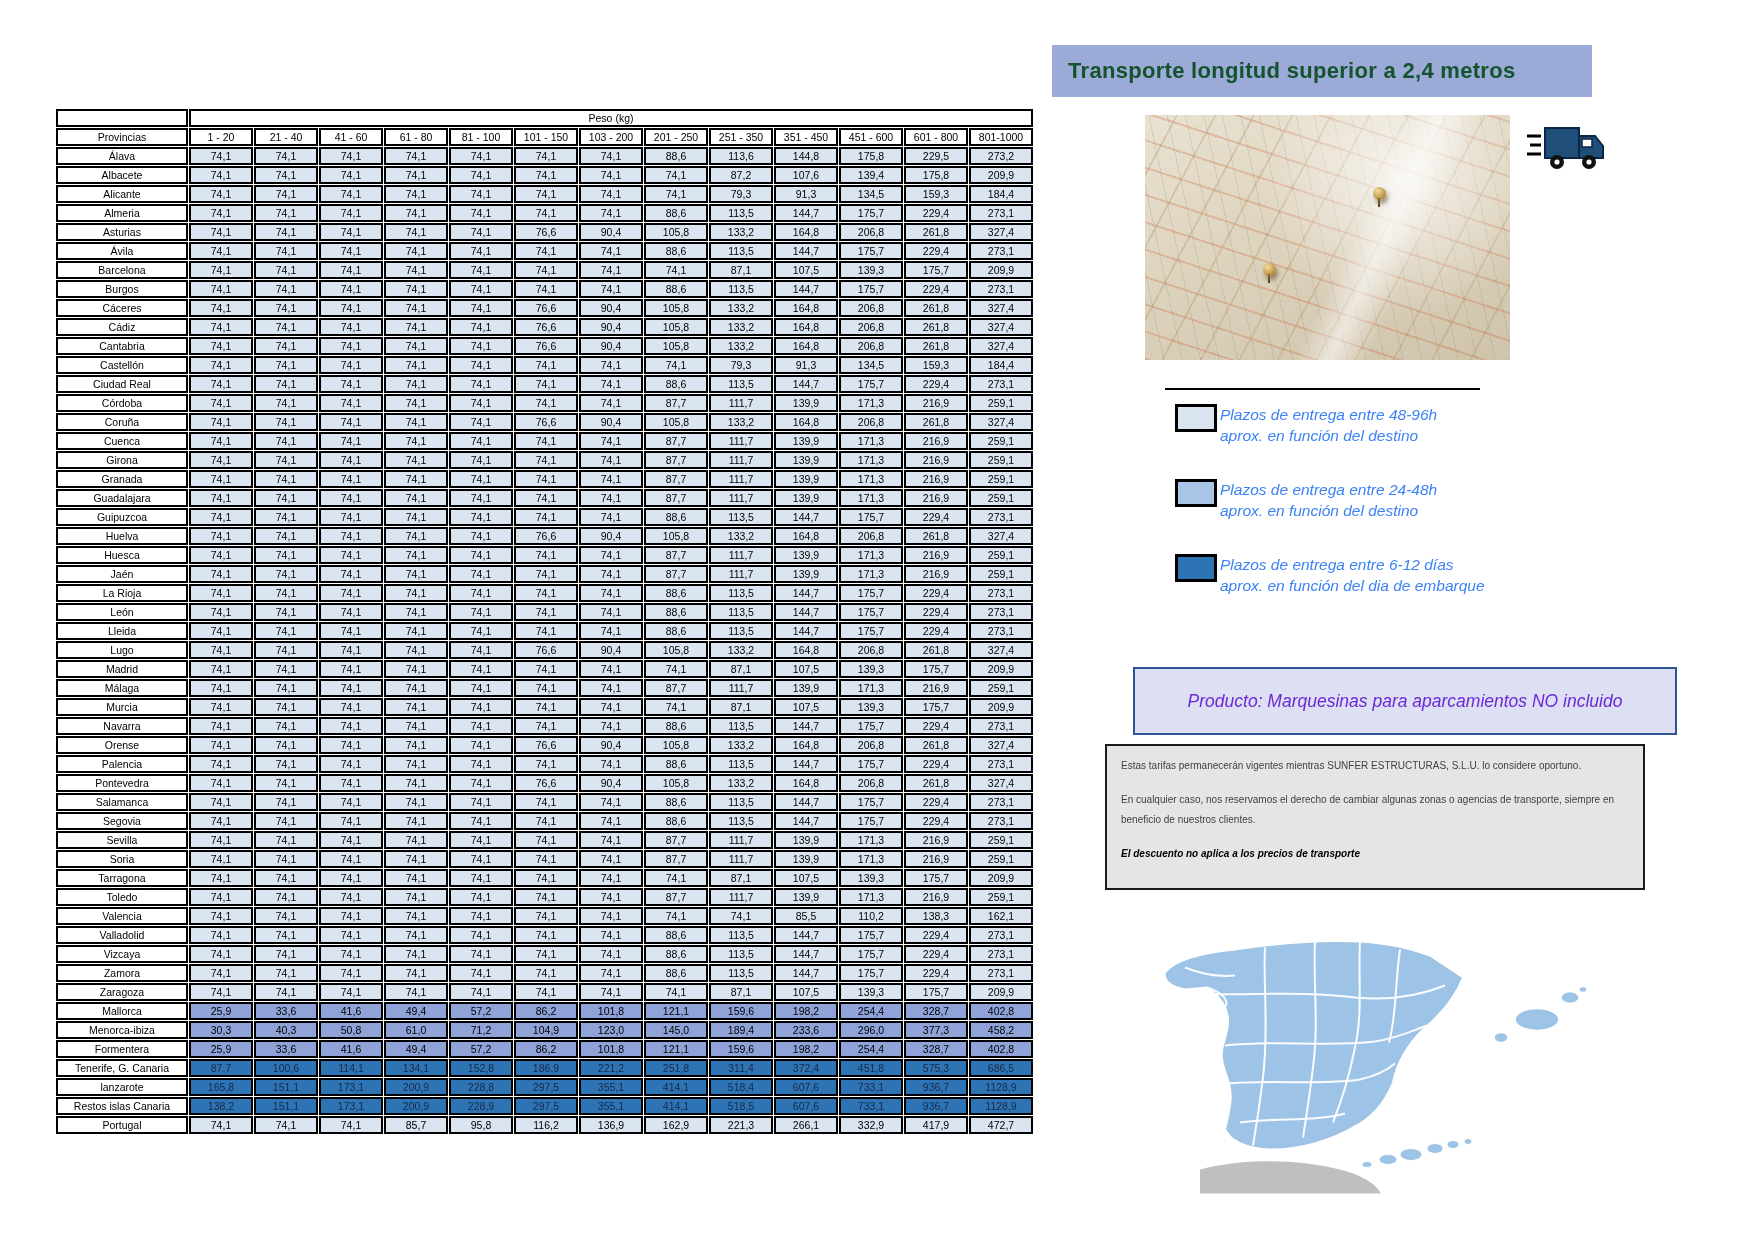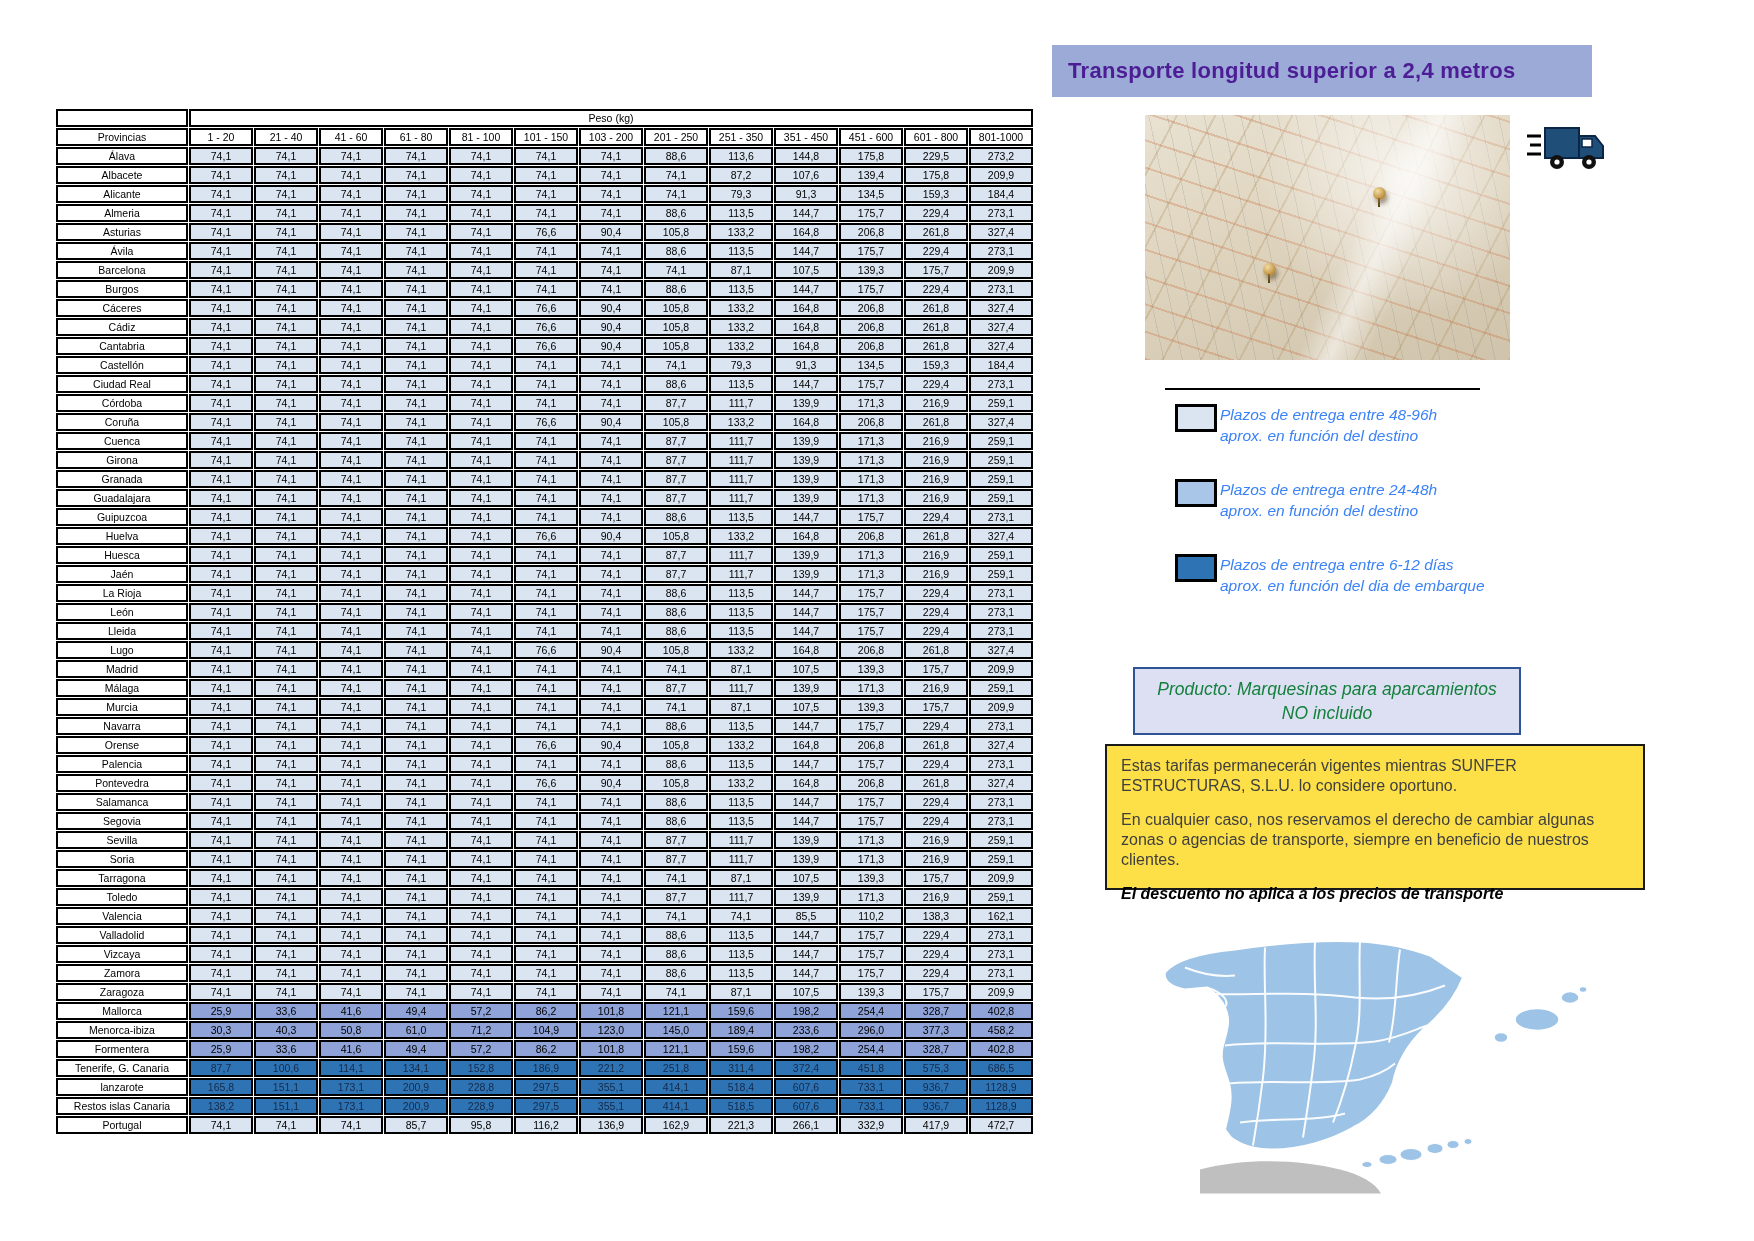--- a/index.html
+++ b/index.html
@@ -21,21 +21,21 @@
   th.corner{background:#fff;height:26px;}
   th.prov-head{background:var(--header_grey);font-weight:bold;height:22px;font-size:11px;}
   th.col-head{background:#fff;height:22px;font-size:10.5px;}
   td.prov{background:#fff;text-align:left;padding-left:12px;font-size:11px;}
   tr.tier-light td.val{background:var(--cell_light);}
   tr.tier-baleares td.val{background:var(--cell_baleares);}
   tr.tier-canarias td.val{background:var(--cell_canarias);color:#15294a;font-weight:normal;}
   
   .banner{
     position:absolute;left:1052px;top:45px;width:540px;height:52px;
-    background:var(--banner_bg);color:#4c1d95;font-weight:bold;font-size:22px;
+    background:var(--banner_bg);color:#14532d;font-weight:bold;font-size:22px;
     line-height:52px;padding-left:16px;box-sizing:border-box;letter-spacing:.3px;
   }
   .photo{
     position:absolute;left:1145px;top:115px;width:365px;height:245px;overflow:hidden;
     background:
       radial-gradient(circle at 70% 25%, rgba(255,255,255,.75), rgba(255,255,255,0) 45%),
       linear-gradient(115deg, rgba(255,255,255,0) 55%, rgba(255,255,255,.55) 62%, rgba(255,255,255,0) 70%),
       repeating-linear-gradient(18deg, rgba(198,110,60,.30) 0 2px, rgba(0,0,0,0) 2px 26px),
       repeating-linear-gradient(-62deg, rgba(170,140,90,.28) 0 2px, rgba(0,0,0,0) 2px 34px),
       repeating-linear-gradient(78deg, rgba(120,120,120,.18) 0 1px, rgba(0,0,0,0) 1px 18px),
@@ -45,29 +45,29 @@
     background:radial-gradient(circle at 35% 30%,#f3dca0,#b98b3a 70%,#7a5a20);
     box-shadow:2px 4px 4px rgba(60,40,10,.45);}
   .pin::after{content:"";position:absolute;left:5px;top:11px;width:2px;height:9px;
     background:linear-gradient(#8a6a30,#55400f);}
   .divider{position:absolute;left:1165px;top:388px;width:315px;height:2px;background:#000;}
   .legend{position:absolute;left:1175px;top:404px;width:420px;}
   .legend-item{display:flex;align-items:flex-start;margin-bottom:33px;}
   .swatch{width:42px;height:28px;border:3px solid #000;box-sizing:border-box;flex:0 0 auto;margin-right:3px;}
   .legend-text{font-style:italic;font-size:15.5px;line-height:21px;color:#3b82f6;}
   .product-box{
-    position:absolute;left:1133px;top:667px;width:388px;height:68px;box-sizing:border-box;
+    position:absolute;left:1133px;top:667px;width:544px;height:68px;box-sizing:border-box;
     background:var(--product_box_bg);border:2px solid var(--product_box_border);
     display:flex;align-items:center;justify-content:center;text-align:center;
-    font-style:italic;font-size:17.5px;line-height:24px;color:#15803d;padding:0 18px;
+    font-style:italic;font-size:17.5px;line-height:24px;color:#6d28d9;padding:0 18px;
   }
   .note-box{
     position:absolute;left:1105px;top:744px;width:540px;height:146px;box-sizing:border-box;
-    background:#fde047;border:2px solid #1a1a1a;padding:10px 14px;color:#3f3f3f;
-    font-size:16px;line-height:20px;
+    background:#e5e5e5;border:2px solid #1a1a1a;padding:10px 14px;color:#3f3f3f;
+    font-size:10px;line-height:20px;
   }
   .note-box p{margin:0 0 14px 0;}
   .note-box p.strong{font-weight:bold;font-style:italic;color:#000;margin-bottom:0;}
   .mapwrap{position:absolute;left:1145px;top:895px;width:490px;height:305px;}
   .truck{position:absolute;left:1525px;top:116px;width:84px;height:64px;}
 </style>
 </head>
 <body>
 
 <div class="table-wrap">

